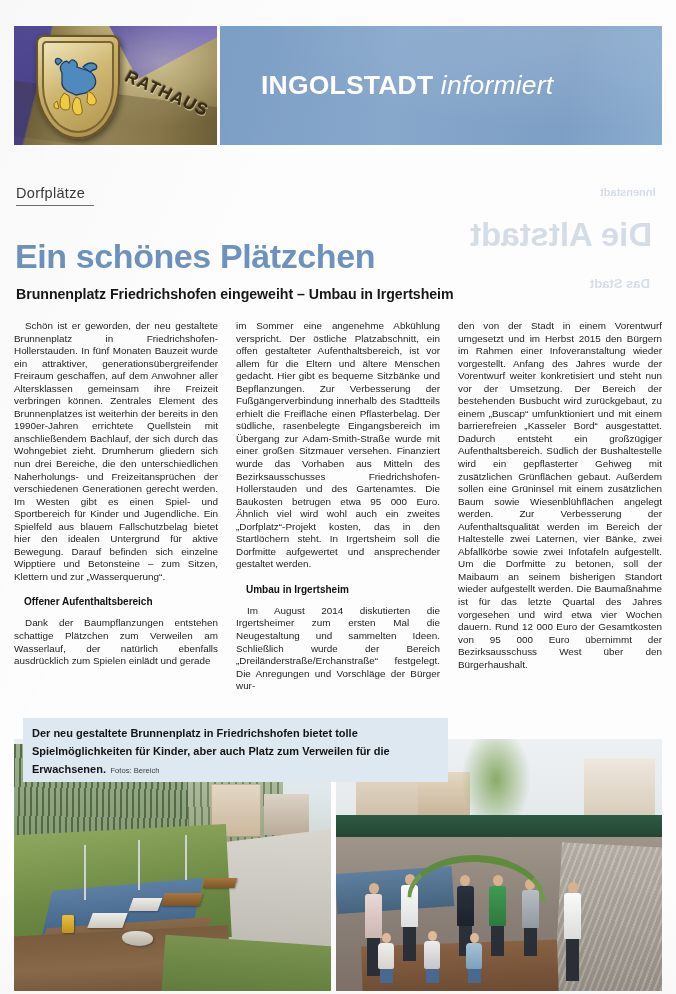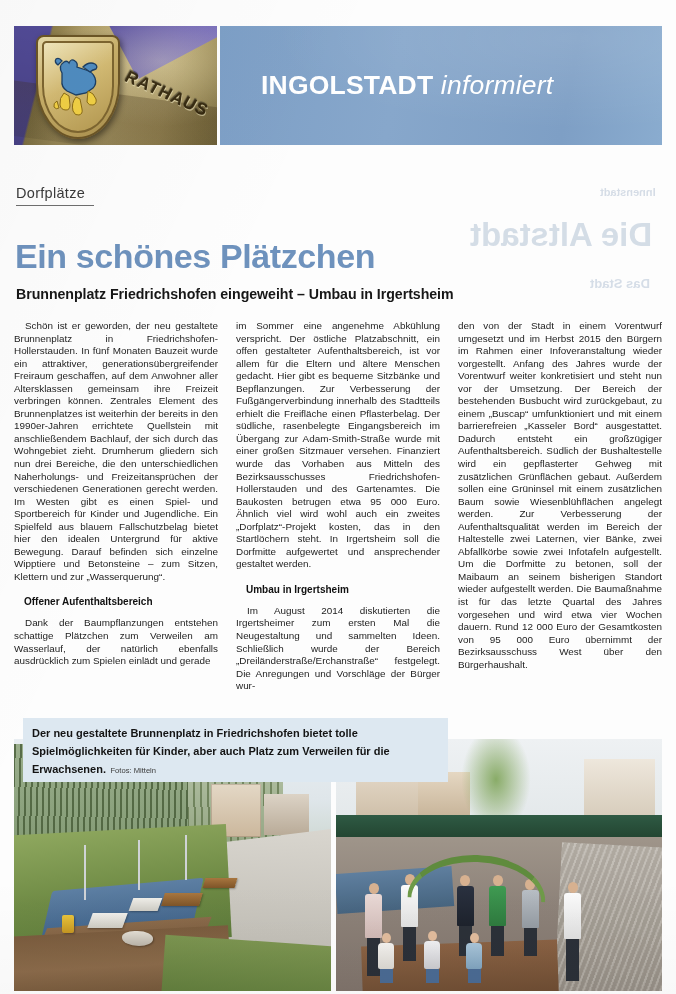--- a/index.html
+++ b/index.html
@@ -577,16 +577,16 @@
       <div class="child" style="left:40%;bottom:3%;">
         <div class="c-head"></div>
         <div class="c-body" style="height:26px;background:linear-gradient(180deg,#a9c4d8,#7fa2bd)"></div>
         <div class="p-legs" style="height:14px;background:#4a6a92"></div>
       </div>
     </div>
   </div>
 
   <div class="caption">
     <span class="caption-text">Der neu gestaltete Brunnenplatz in Friedrichshofen bietet tolle Spielmöglichkeiten für Kinder, aber auch Platz zum Verweilen für die Erwachsenen.</span>
-    <span class="caption-credit">Fotos: Mitteln</span>
+    <span class="caption-credit">Fotos: Bereich</span>
   </div>
 
 </div>
 
 </body></html>

